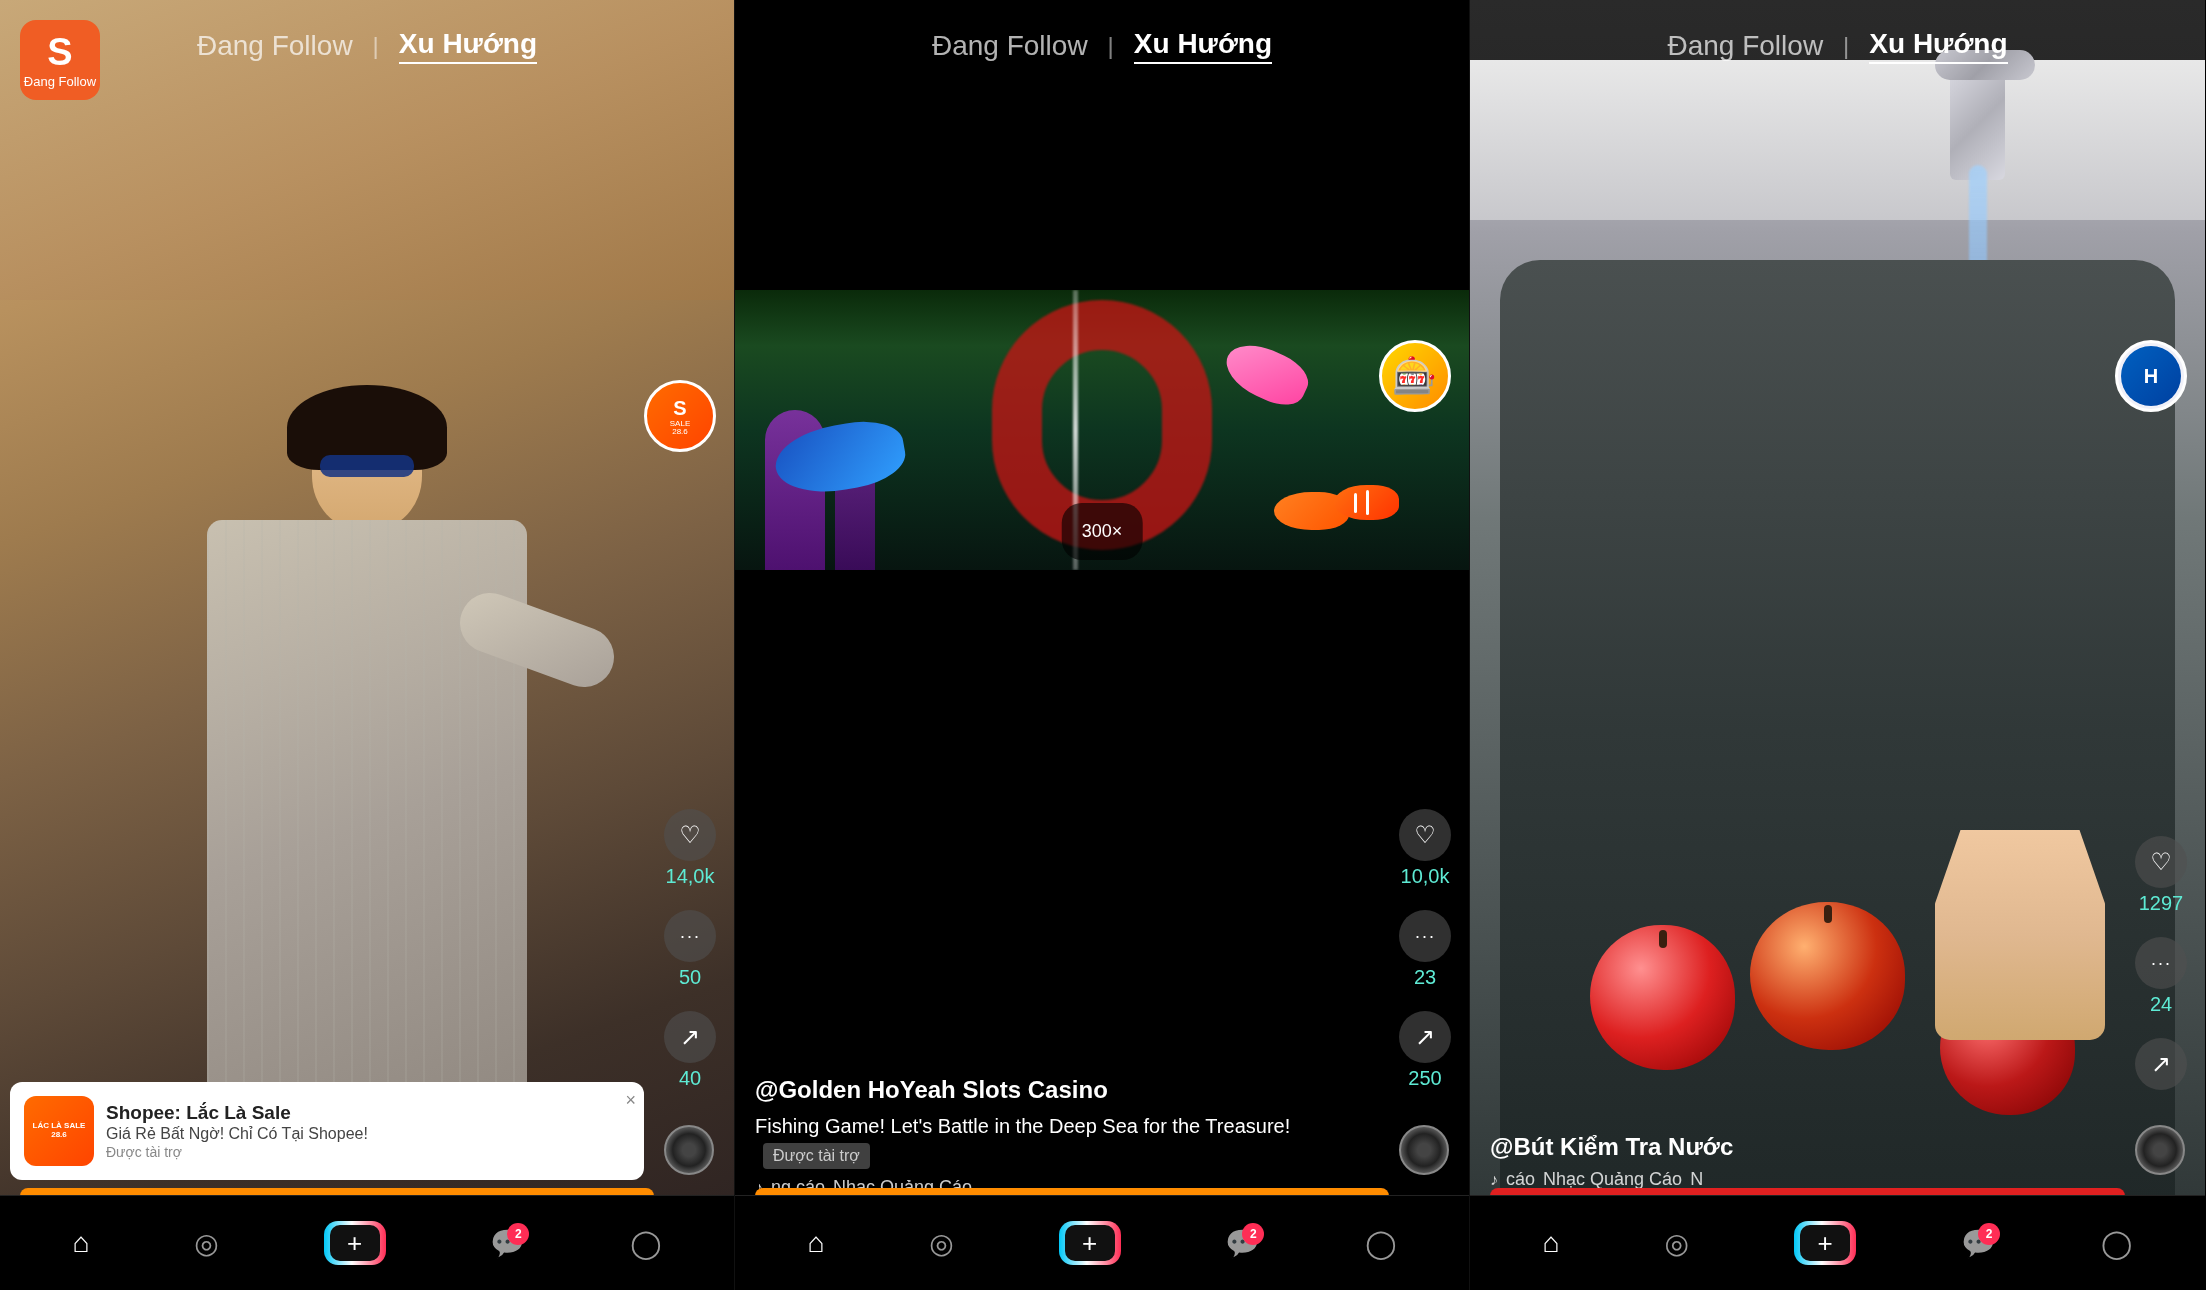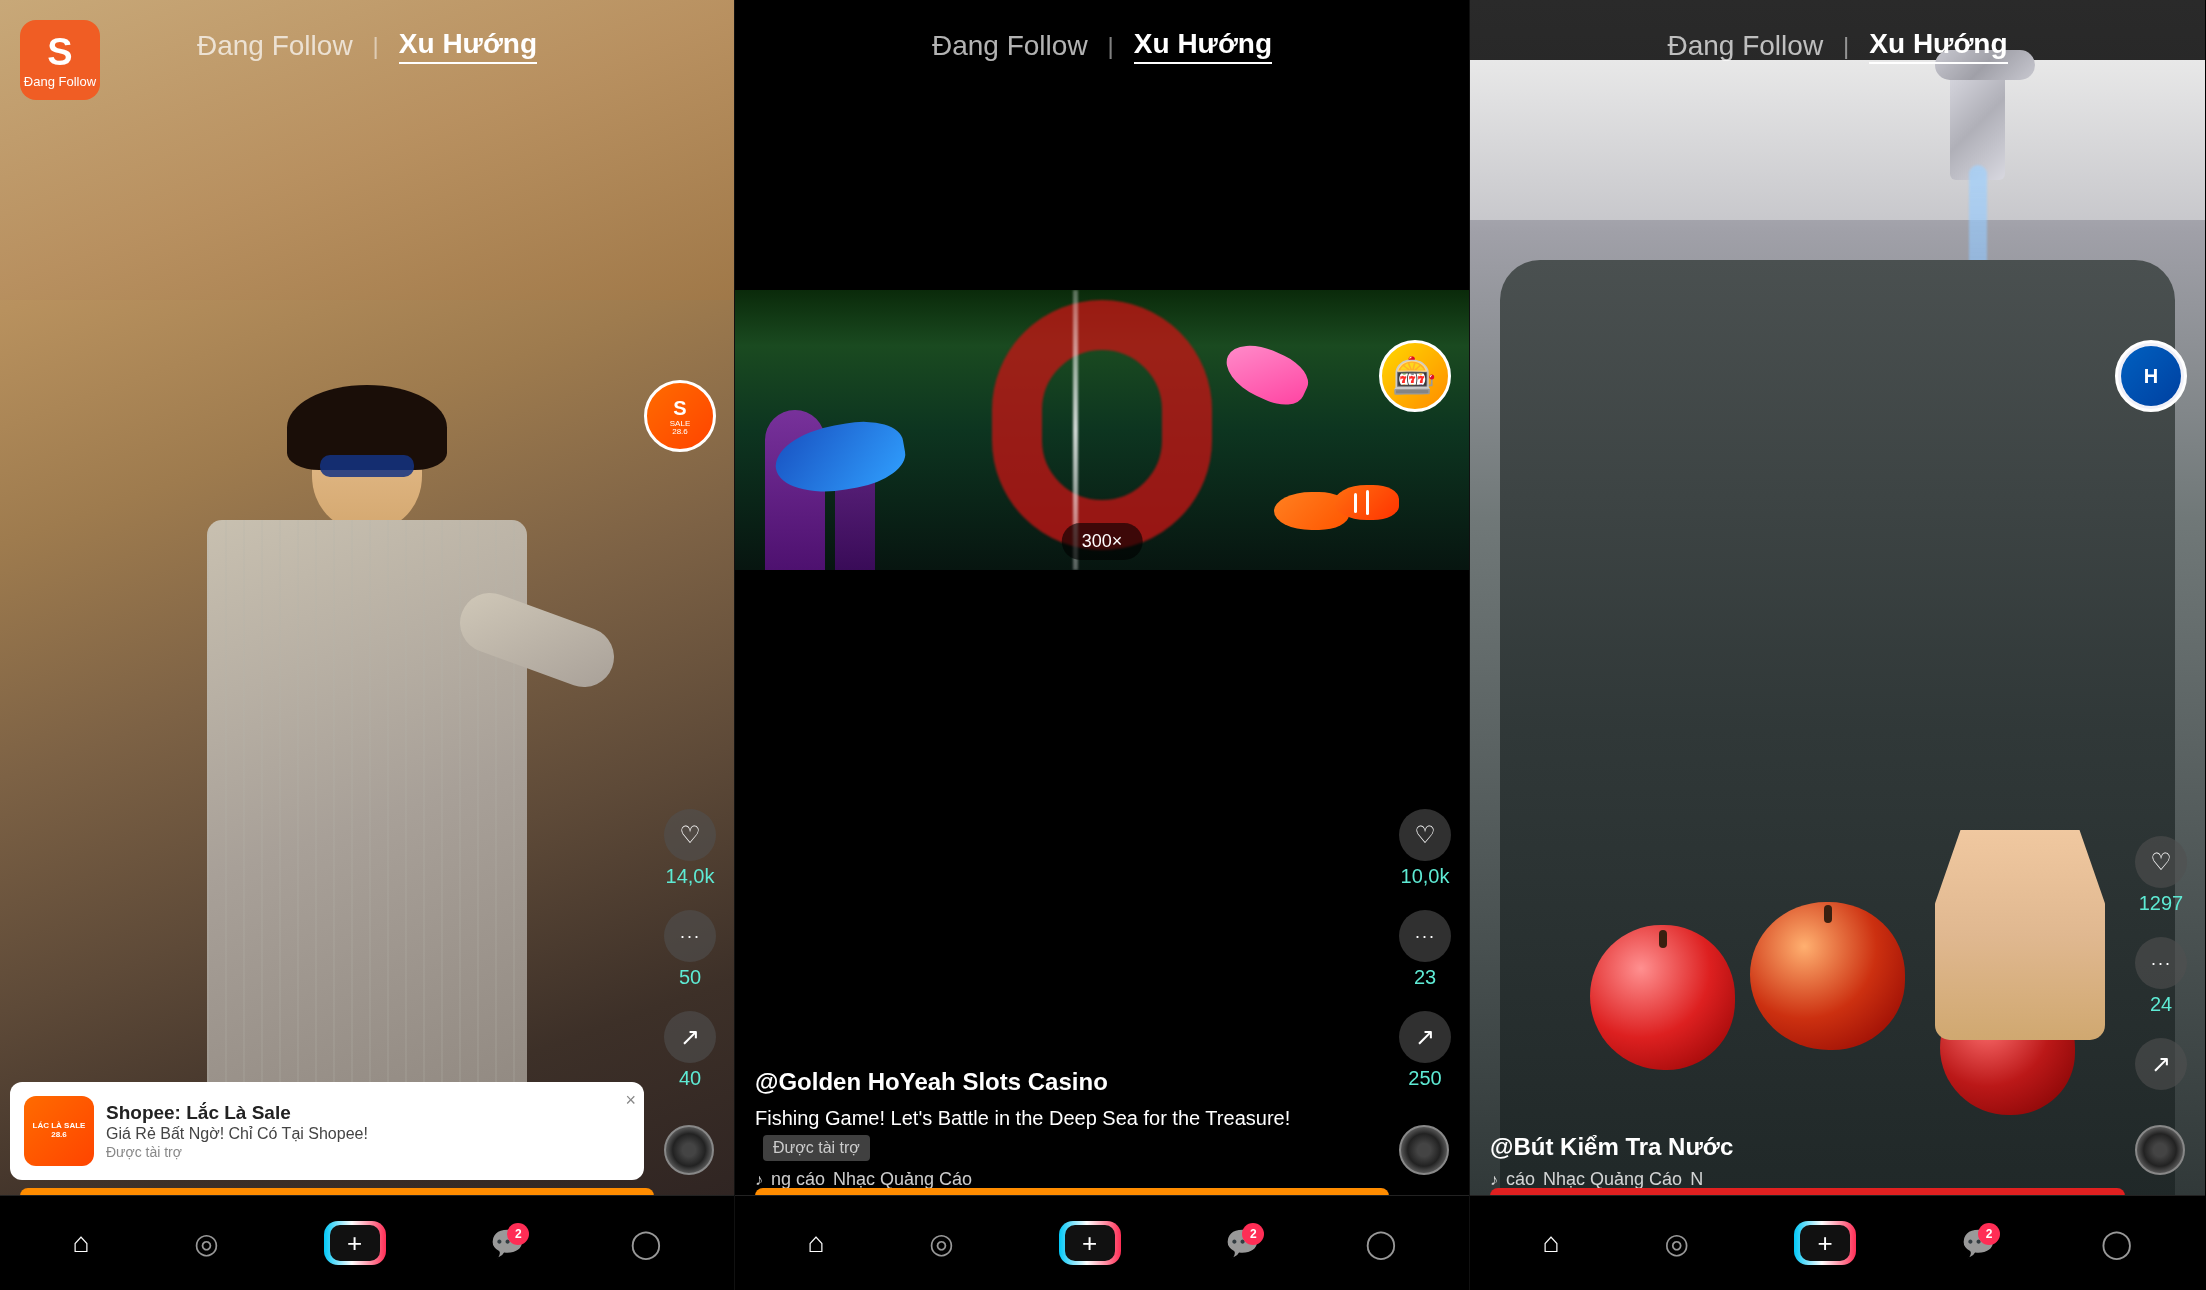--- a/index.html
+++ b/index.html
@@ -373,21 +373,21 @@
       width: 50px;
       height: 50px;
       background: radial-gradient(circle at center, #444 20%, #222 50%, #555 70%, #333 100%);
       border-radius: 50%;
       border: 2px solid #888;
       z-index: 20;
     }
 
     .bottom-info-p2 {
       position: absolute;
-      bottom: 100px;
+      bottom: 92px;
       left: 0;
       right: 80px;
       padding: 0 20px;
       z-index: 20;
     }
     .bottom-info-p3 {
       position: absolute;
       bottom: 100px;
       left: 0;
       right: 80px;
@@ -516,21 +516,21 @@
 
       <div style="position:absolute;bottom:40px;right:120px;width:75px;height:38px;background:linear-gradient(135deg,#ff8020,#ff5500);border-radius:50% 40% 40% 50%;"></div>
 
       <div style="position:absolute;bottom:50px;right:70px;width:65px;height:35px;background:linear-gradient(135deg,#ff7010,#ff3300);border-radius:50% 40% 40% 50%;">
         <div style="position:absolute;top:8px;left:20px;width:3px;height:20px;background:white;border-radius:2px;"></div>
         <div style="position:absolute;top:5px;left:32px;width:3px;height:25px;background:white;border-radius:2px;"></div>
       </div>
 
       <div style="position:absolute;top:60px;right:160px;width:85px;height:48px;background:linear-gradient(135deg,#ff90cc,#ff40a0);border-radius:50% 40% 40% 50%;transform:rotate(25deg);"></div>
 
-      <div style="position:absolute;bottom:10px;left:50%;transform:translateX(-50%);background:rgba(0,0,0,0.6);border-radius:20px;padding:8px 20px;color:white;font-size:18px;">300×</div>
+      <div style="position:absolute;bottom:10px;left:50%;transform:translateX(-50%);background:rgba(0,0,0,0.6);border-radius:20px;padding:18px 20px;color:white;font-size:18px;">300×</div>
     </div>
   </div>
 
   <div class="casino-avatar">
     <div style="font-size:36px;">🎰</div>
   </div>
 
   <div class="top-nav" style="z-index:15;">
     <span class="nav-follow">Đang Follow</span>
     <span class="nav-divider">|</span>

